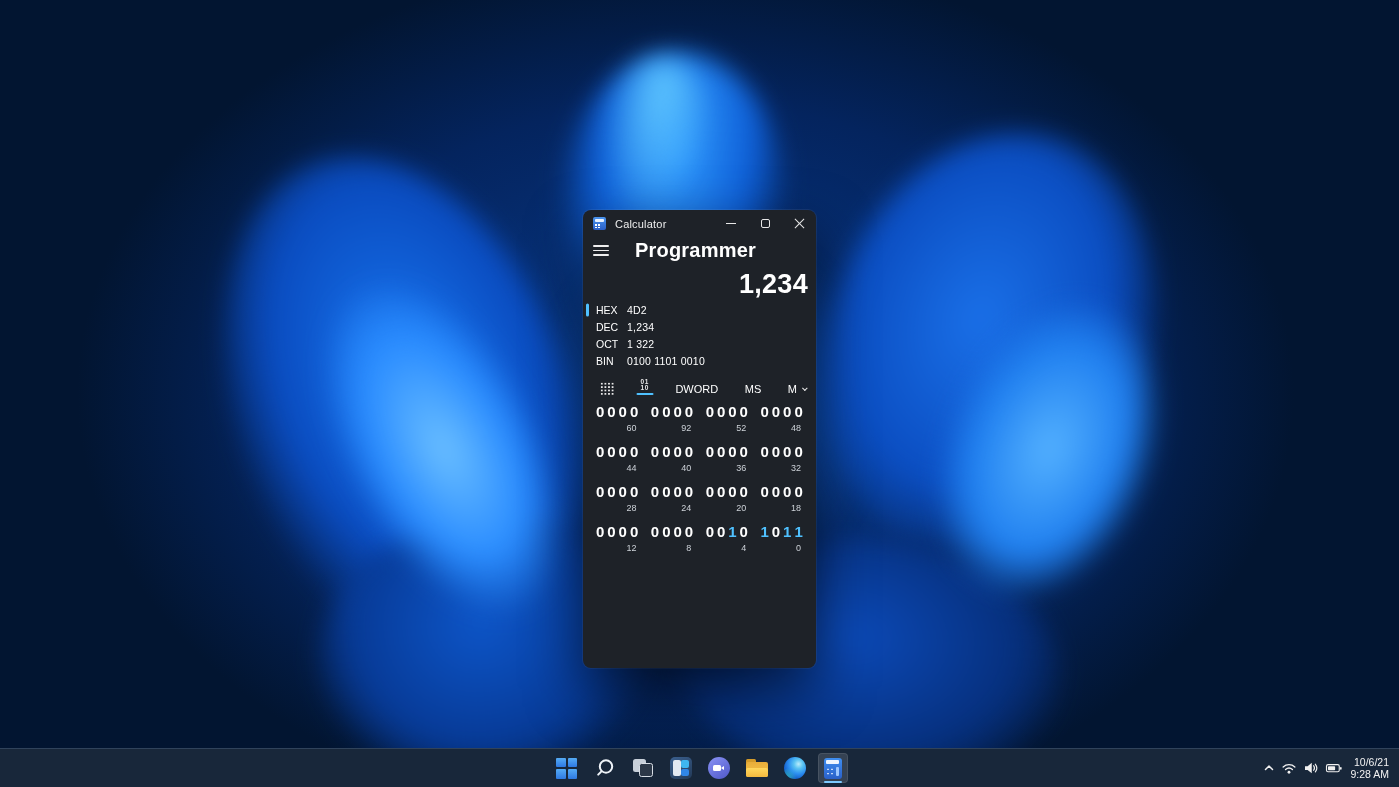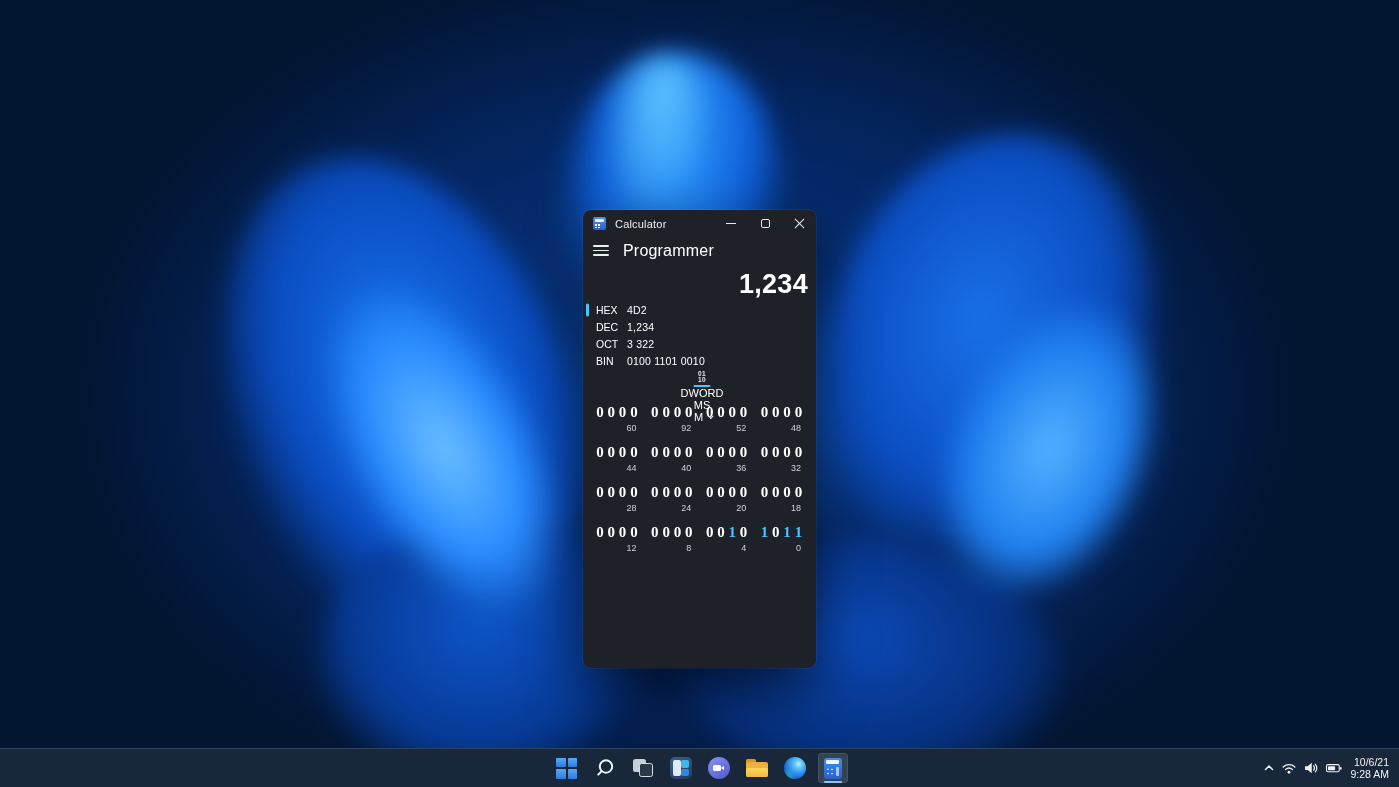--- a/index.html
+++ b/index.html
@@ -48,50 +48,50 @@
   .win-btn { width:34px; height:100%; display:flex; align-items:center; justify-content:center; }
   .glyph-min { width:10px; height:1px; background:#e8e8e8; }
   .glyph-max { width:9px; height:9px; border:1px solid #e8e8e8; border-radius:2px; }
   .glyph-close { position:relative; width:11px; height:11px; }
   .glyph-close::before,.glyph-close::after { content:""; position:absolute; left:-1px; top:5px; width:13px; height:1px; background:#e8e8e8; }
   .glyph-close::before { transform:rotate(45deg); } .glyph-close::after { transform:rotate(-45deg); }
 
   .calc-header { display:flex; align-items:center; height:27px; padding-left:10px; }
   .hamburger { width:16px; display:flex; flex-direction:column; gap:3px; margin-right:14px; padding:2px 0; }
   .hamburger i { display:block; height:1.6px; background:#eee; border-radius:1px; }
-  .mode-title { font-size:16px; font-weight:400; letter-spacing:.2px; }
+  .mode-title { font-size:20px; font-weight:700; letter-spacing:.2px;margin-left:12px; }
 
   .display { height:38px; line-height:40px; text-align:right; padding-right:8px;
     font-size:27px; font-weight:700; letter-spacing:.3px; }
 
   .radix-row { position:relative; height:16.8px; display:flex; align-items:center;
     padding-left:13px; font-size:10.5px; }
   .radix-row .r-label { width:31px; color:#fff; }
   .radix-row .r-value { color:#fff; letter-spacing:.2px; }
   .radix-row.selected::before { content:""; position:absolute; left:3px; top:50%; transform:translateY(-50%);
     width:3px; height:13px; border-radius:2px; background:#4FC1FF; }
 
-  .calc-toolbar { display:flex; align-items:center; height:24px; padding:0 12px 0 17px; margin-top:2px;
-    justify-content:space-between; font-size:11px; color:#fff;flex-direction:column; }
+  .calc-toolbar { display:flex; align-items:flex-end; height:24px; padding:0 12px 0 17px; margin-top:2px;
+    justify-content:space-between; font-size:11px; color:#fff; }
   .kp-icon { width:14px; height:13px;
     background-image:radial-gradient(circle 0.9px, #e8e8e8 85%, transparent 100%);
     background-size:3.6px 3.4px; background-position:0 0; }
   .bit-kp { position:relative; padding-bottom:5px; }
   .bit-kp .mini { font-size:6.5px; font-weight:700; line-height:5.5px; color:#e8e8e8; letter-spacing:.5px; text-align:center; }
   .bit-kp::after { content:""; position:absolute; left:50%; transform:translateX(-50%); bottom:0;
     width:17px; height:2.2px; border-radius:2px; background:#4FC1FF; }
   .tb-label { font-weight:400; }
   .mem-caret { display:inline-block; width:4px; height:4px; border-right:1.2px solid #e8e8e8;
     border-bottom:1.2px solid #e8e8e8; transform:rotate(45deg) translateY(-4px); margin-left:3px; }
 
   .bit-grid { padding:7px 10px 0 13px; }
   .bit-row { display:flex; margin-bottom:9px; }
   .bit-group { width:46px; margin-right:9.3px; }
   .bit-group:last-child { margin-right:0; }
-  .bit-digits { height:20px; line-height:20px; white-space:nowrap;font-family:Liberation Serif, serif; }
+  .bit-digits { height:20px; line-height:20px; white-space:nowrap; }
   .bit { display:inline-block; width:8px; margin-right:3.3px; text-align:center;
     font-size:15px; font-weight:700; color:#fff; }
   .bit:last-child { margin-right:0; }
   .bit.one { color:#4FC1FF; }
   .bit-label { font-size:9px; color:#cdd2d8; text-align:right; padding-right:5px; margin-top:1px; }
 
   
   .taskbar { position:absolute; left:0; bottom:0; width:1399px; height:39px;
     background:#18273a; border-top:1px solid rgba(120,150,190,.25);
     display:flex; align-items:center; }
@@ -195,21 +195,21 @@
     <div class="radix-row selected">
       <span class="r-label">HEX</span>
       <span class="r-value">4D2</span>
     </div>
     <div class="radix-row">
       <span class="r-label">DEC</span>
       <span class="r-value">1,234</span>
     </div>
     <div class="radix-row">
       <span class="r-label">OCT</span>
-      <span class="r-value">3 322</span>
+      <span class="r-value">1 322</span>
     </div>
     <div class="radix-row">
       <span class="r-label">BIN</span>
       <span class="r-value">0100 1101 0010</span>
     </div>
   </div>
 
   <div class="calc-toolbar">
     <div class="kp-icon"></div>
     <div class="bit-kp">

